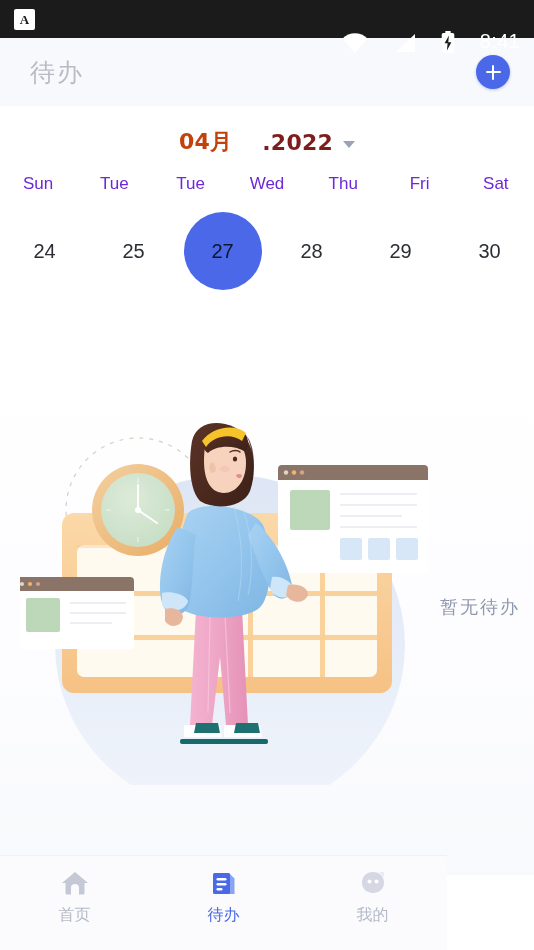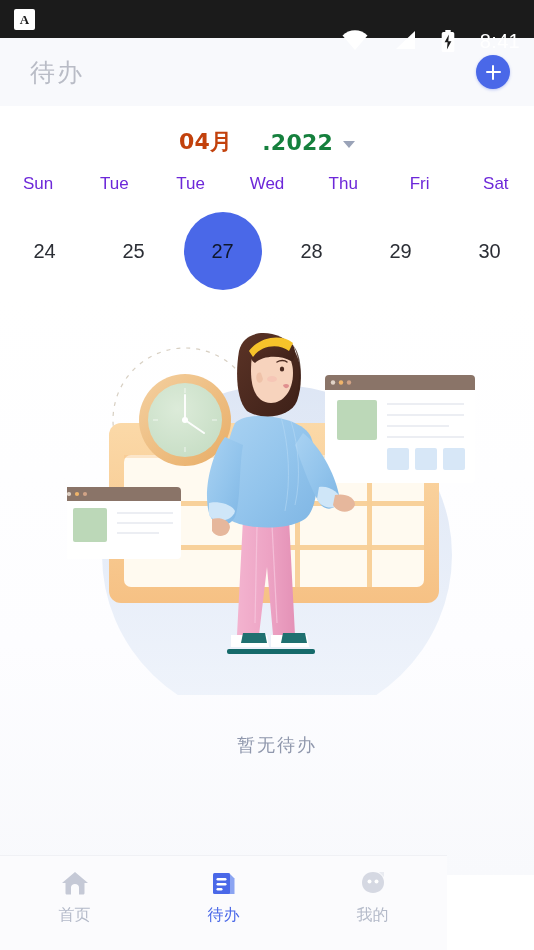--- a/index.html
+++ b/index.html
@@ -20,21 +20,21 @@
     position:relative;
   }
   #status-left{ display:flex; align-items:center; }
   .appicon{
     width:21px;height:21px;background:#fff;border-radius:2px;
     display:flex;align-items:center;justify-content:center;
     font-size:13px;font-weight:bold;color:#1b1b1b;font-family:"Liberation Serif",serif;
     line-height:1;
   }
   #status-right{
-    margin-left:auto; display:flex; align-items:flex-start; gap:25px;margin-top:44px;
+    margin-left:auto; display:flex; align-items:flex-end; gap:25px;margin-top:44px;
   }
   .ic{ display:block; }
   #status-time{
     color:#fff; font-size:20px; letter-spacing:.3px; font-family:"Liberation Sans",sans-serif;
   }
 
   
   #app-header{
     height:68px; width:100%;
     background:#f8f9fc;
@@ -69,21 +69,21 @@
   }
   #month-bar{
     display:flex;align-items:center;justify-content:center;
     gap:6px; height:36px; cursor:pointer;
   }
   #month-label{
     font-size:22px;font-weight:bold;color:#c2410c;
     font-family:"DejaVu Sans",sans-serif; letter-spacing:.2px;
   }
   #year-label{
-    font-size:22px;font-weight:bold;color:#15803d;
+    font-size:22px;font-weight:bold;color:#7f1d1d;
     font-family:"DejaVu Sans",sans-serif;letter-spacing:.2px;margin-left:24px;
   }
   #month-caret{
     width:0;height:0;margin-left:4px;margin-top:4px;
     border-left:6px solid transparent;border-right:6px solid transparent;
     border-top:7px solid #9aa3b8;
   }
   #weekday-row{
     display:flex; margin-top:14px;
   }
@@ -106,21 +106,21 @@
     font-family:"Liberation Sans",sans-serif;
   }
   .date-pill.selected{
     background:#4a68e8; color:#0f172a;
   }
 
   
   #empty-state{
     position:relative;
     height:575px;
-    display:flex;flex-direction:column;align-items:center;
+    display:flex;flex-direction:row;align-items:center;
     justify-content:flex-start;
     background:linear-gradient(#ffffff 0%, #fdfdff 60%, #f8f9fc 100%);
     padding-left:20px;
   }
   #illustration{
     width:420px;height:390px;position:relative;margin-top:5px;
   }
   #empty-text{
     font-size:18px;color:#9098ad;letter-spacing:2px;
     font-family:"DejaVu Sans",sans-serif;

